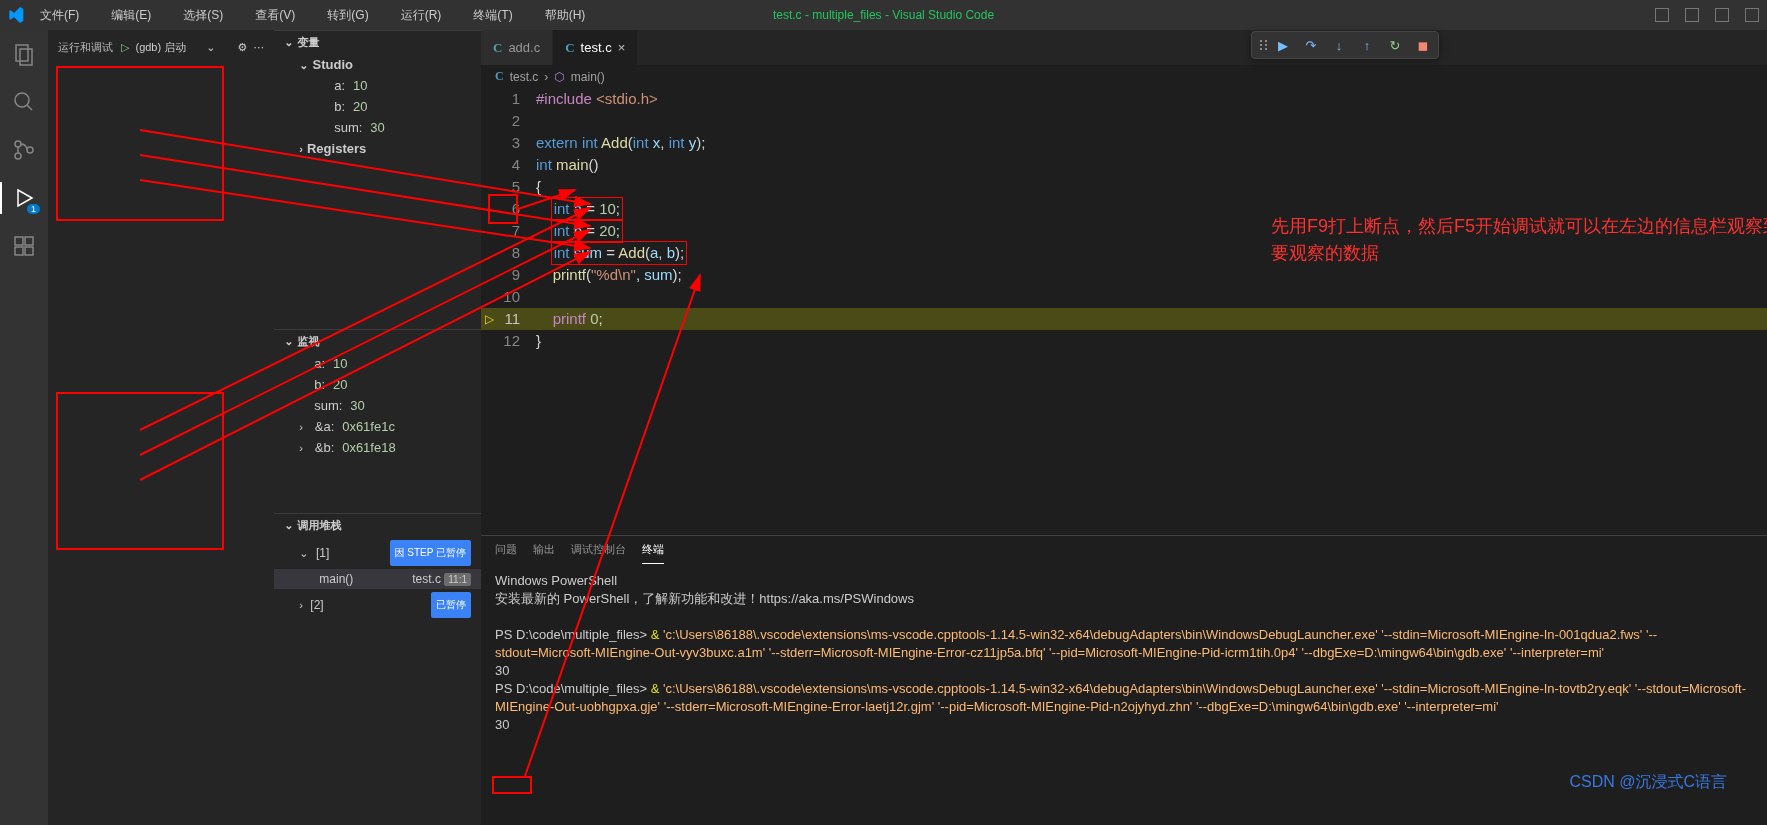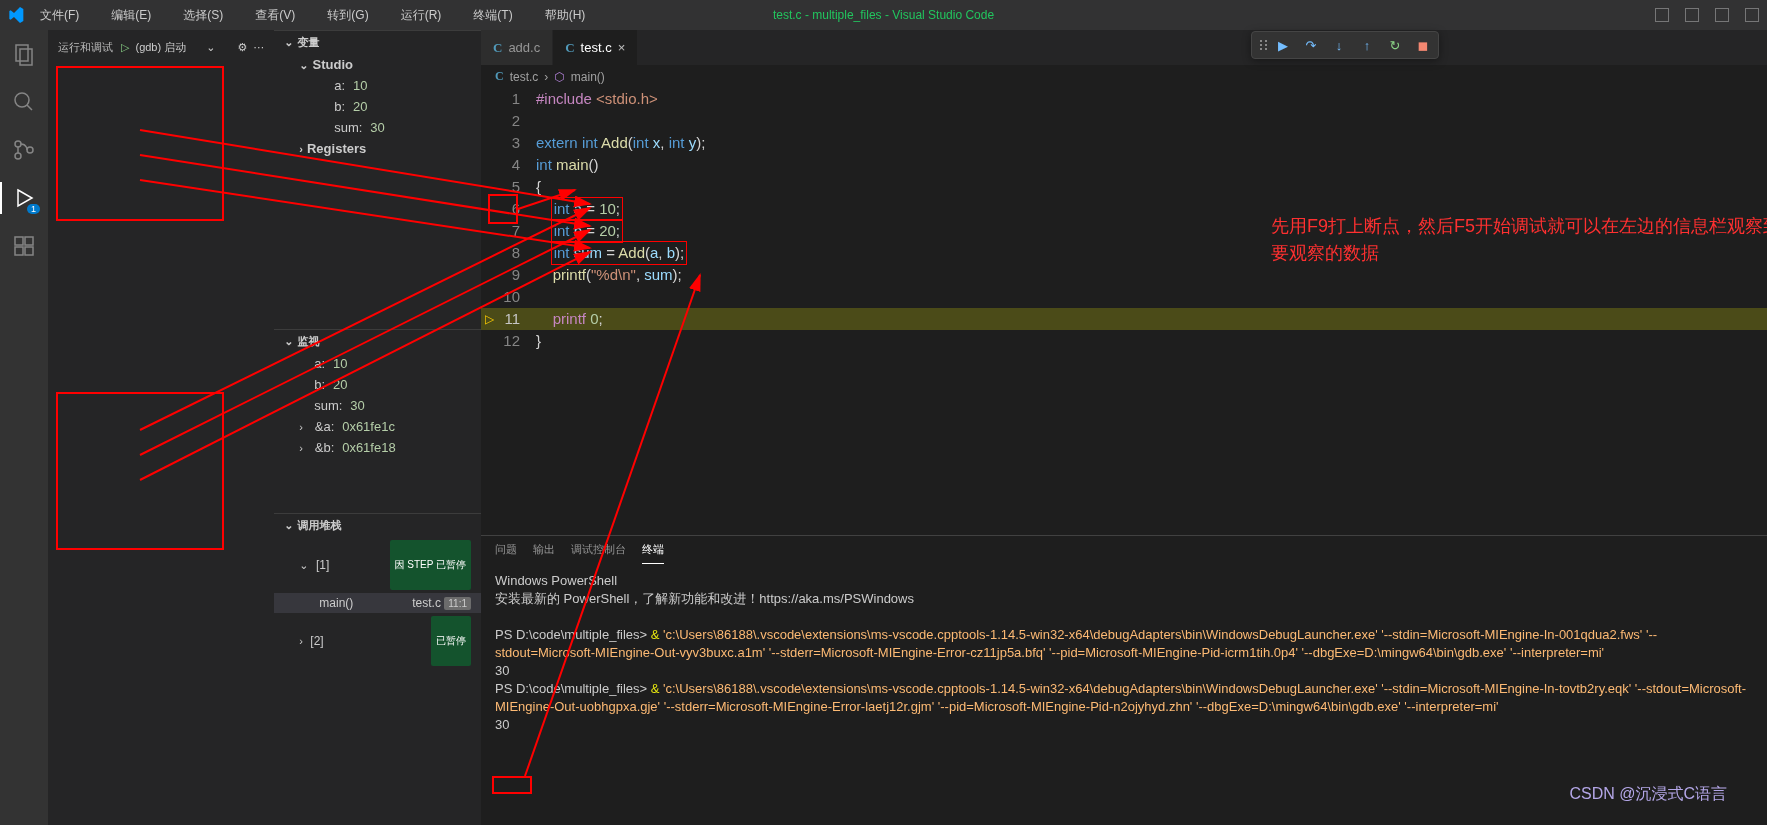--- a/index.html
+++ b/index.html
@@ -26,21 +26,21 @@
 .section{border-top:1px solid #3c3c3c}
 .section-hdr{display:flex;align-items:center;padding:4px 10px;cursor:pointer;font-size:11px;color:#ccc;font-weight:bold}
 .chev{margin-right:4px;font-size:11px}
 .var-row{padding:3px 0 3px 40px;font-family:Consolas,monospace;font-size:13px}
 .var-row.indent{padding-left:60px}
 .var-name{color:#ccc}
 .var-val{color:#b5cea8}
 .var-sect{padding:3px 0 3px 25px;font-size:13px;color:#ccc;font-weight:bold}
 .callstack-row{display:flex;align-items:center;padding:3px 10px 3px 25px;justify-content:space-between;font-size:12px}
 .callstack-row.sel{background:#37373d}
-.pause-badge{background:#14532d;color:#fff;font-size:10px;padding:18px 5px;border-radius:2px}
+.pause-badge{background:#3b82f6;color:#fff;font-size:10px;padding:6px 5px;border-radius:2px}
 .redbox{border:2px solid red;position:absolute;pointer-events:none}
 .editor-area{flex:1;display:flex;flex-direction:column;background:#1e1e1e;position:relative}
 .tabs{height:35px;background:#252526;display:flex;align-items:stretch}
 .tab{display:flex;align-items:center;padding:0 12px;gap:6px;color:#969696;cursor:pointer;background:#2d2d2d;border-right:1px solid #252526}
 .tab.active{background:#1e1e1e;color:#fff}
 .c-icon{color:#519aba;font-weight:bold;font-family:Consolas}
 .close-x{opacity:.7;cursor:pointer}
 .debug-toolbar{position:absolute;top:1px;left:770px;background:#333;border:1px solid #454545;border-radius:4px;padding:4px 6px;display:flex;gap:10px;align-items:center;z-index:10;box-shadow:0 2px 8px rgba(0,0,0,.4)}
 .dbg-grip{display:flex;flex-direction:column;gap:2px;cursor:move;padding:0 2px}
 .dbg-grip span{width:2px;height:2px;background:#888;box-shadow:5px 0 #888}
@@ -62,21 +62,21 @@
 .code-redbox{border:1px solid red;display:inline-block;padding:0 2px;margin:0 -2px}
 .annot{position:absolute;left:790px;top:125px;color:#ff3030;font-size:18px;font-family:"Microsoft YaHei",sans-serif;width:600px;line-height:1.5}
 svg.arrows{position:absolute;top:0;left:0;pointer-events:none;z-index:5}
 .panel{height:290px;border-top:1px solid #414141;display:flex;flex-direction:column;background:#1e1e1e}
 .panel-tabs{display:flex;padding:6px 14px 0;gap:16px;font-size:11px}
 .ptab{color:#969696;cursor:pointer;padding-bottom:6px}
 .ptab.active{color:#fff;border-bottom:1px solid #fff}
 .term{flex:1;font-family:Consolas,monospace;font-size:13px;line-height:18px;padding:8px 14px;color:#ccc;overflow:hidden}
 .term-cyan{color:#fdba74}
 .term-yellow{color:#e5e510}
-.watermark{position:absolute;right:40px;bottom:20px;color:#c4b5fd;font-size:16px;opacity:.9}
+.watermark{position:absolute;right:40px;bottom:32px;color:#3b82f6;font-size:16px;opacity:.9}
 .scroll-area{flex:1;overflow-y:auto}
 </style>
 </head>
 <body>
 
 <div class="topbar">
   <span class="vs-logo">
     <svg width="16" height="16" viewBox="0 0 24 24">
         <path fill="#0098ff" d="M23 3l-5-3-9 9-5-4-2 1v12l2 1 5-4 9 9 5-3z"></path>
       </svg>

